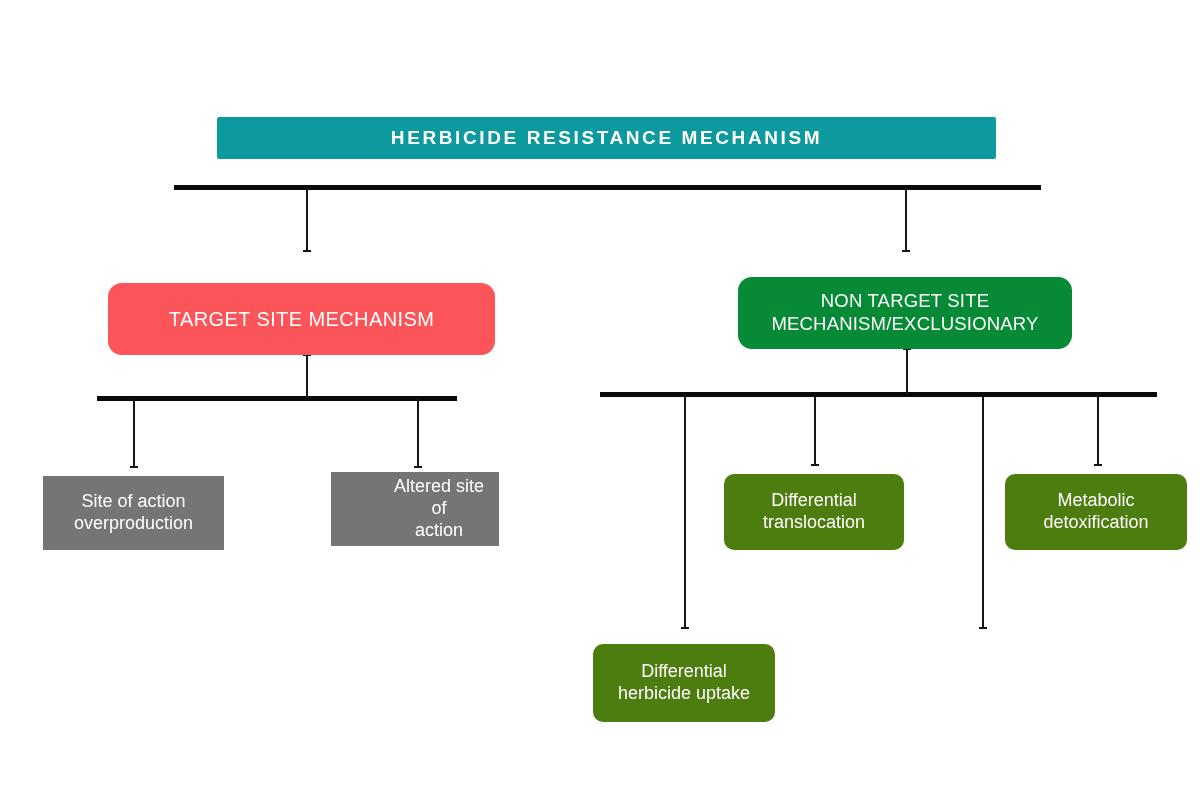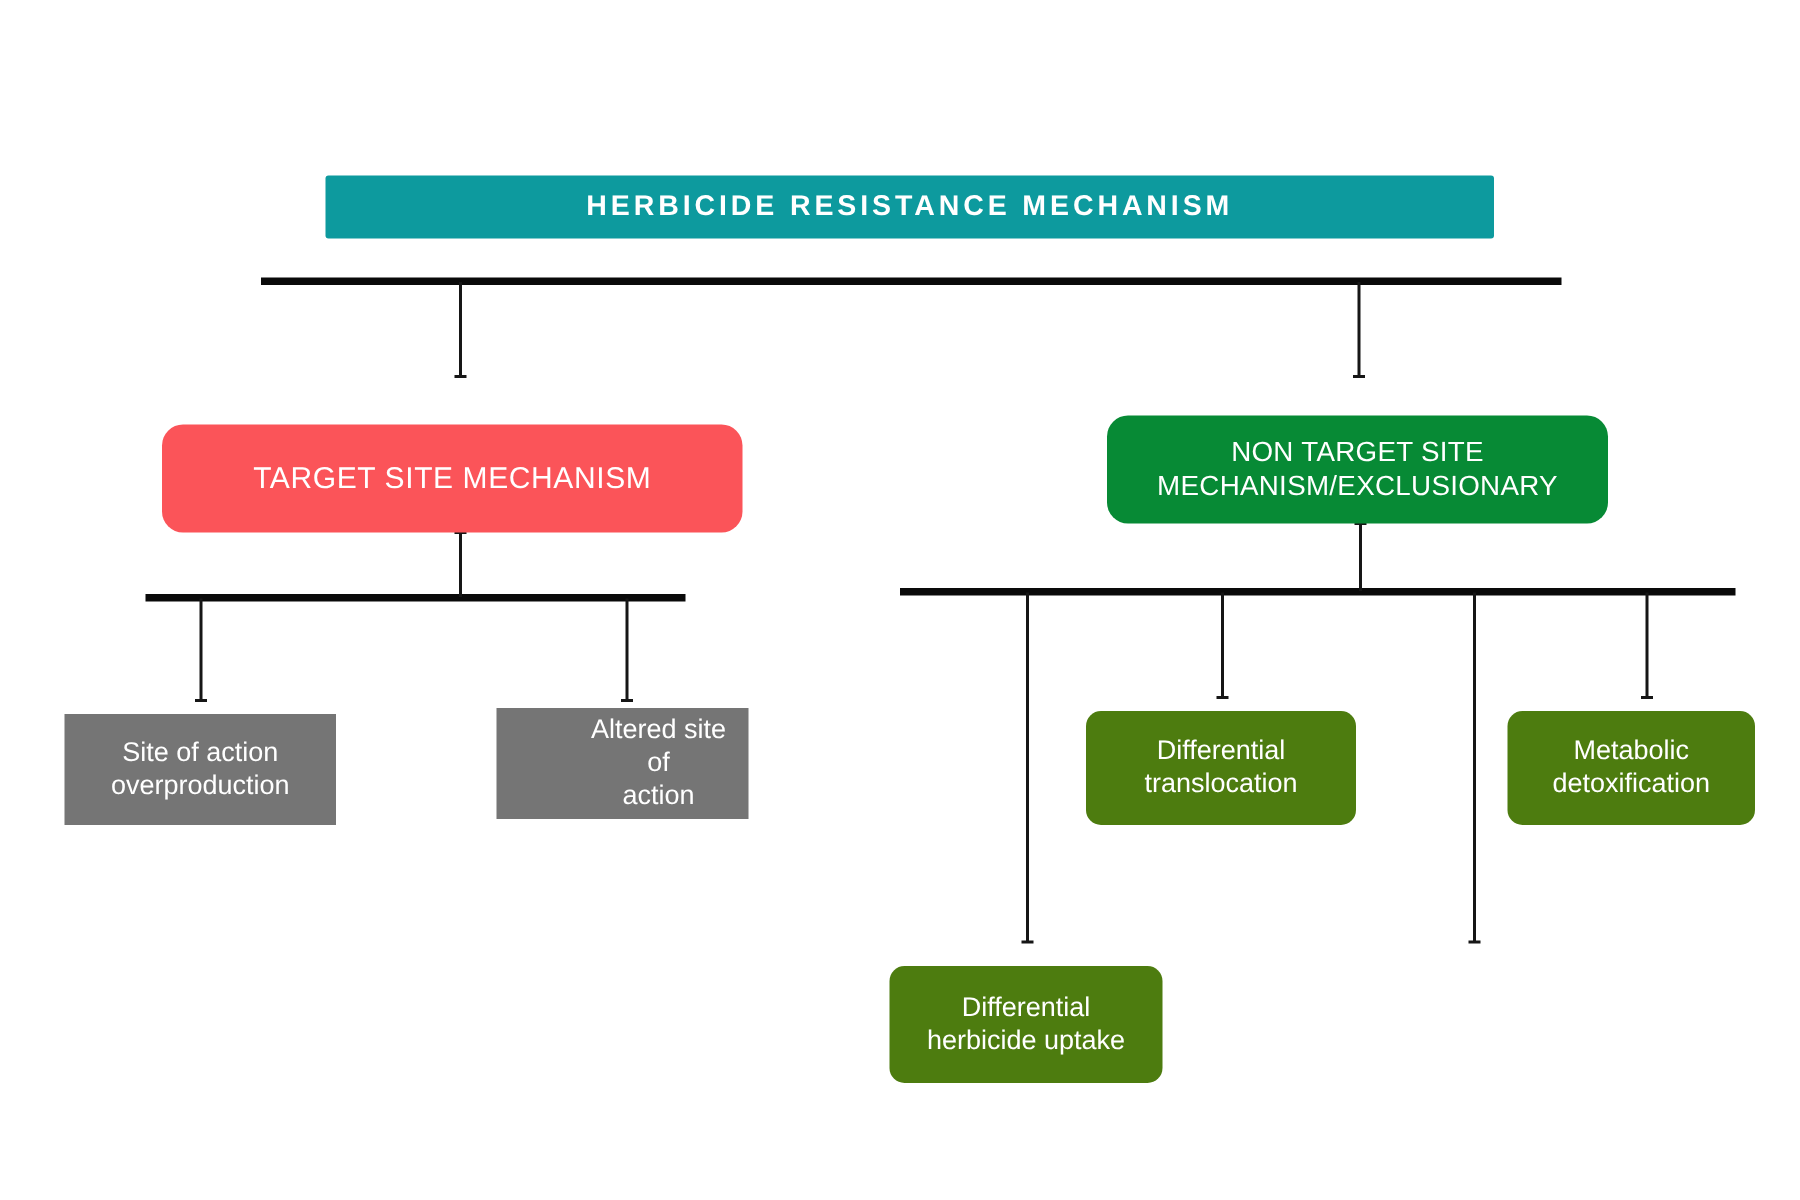--- a/index.html
+++ b/index.html
@@ -86,21 +86,21 @@
   .node.grey-1 { left: 43px;  top: 476px; width: 181px; }
   .node.grey-2 { left: 331px; top: 472px; width: 168px; padding-left: 48px; }
 
   
   .node.leaf-orange {
     background: #4d7c0f;
     border-radius: 10px;
     font-size: 18px;
   }
   .node.orange-1 { left: 724px;  top: 474px; width: 180px; height: 76px; }
-  .node.orange-2 { left: 1005px; top: 474px; width: 165px; height: 76px; }
+  .node.orange-2 { left: 1005px; top: 474px; width: 182px; height: 76px; }
   .node.orange-3 { left: 593px;  top: 644px; width: 182px; height: 78px; }
   .node.orange-4 { left: 891px;  top: 644px; width: 182px; height: 78px; }
 
   
   .trunk {
     position: absolute;
     height: 5px;
     background: #0a0a0a;
     z-index: 1;
   }

